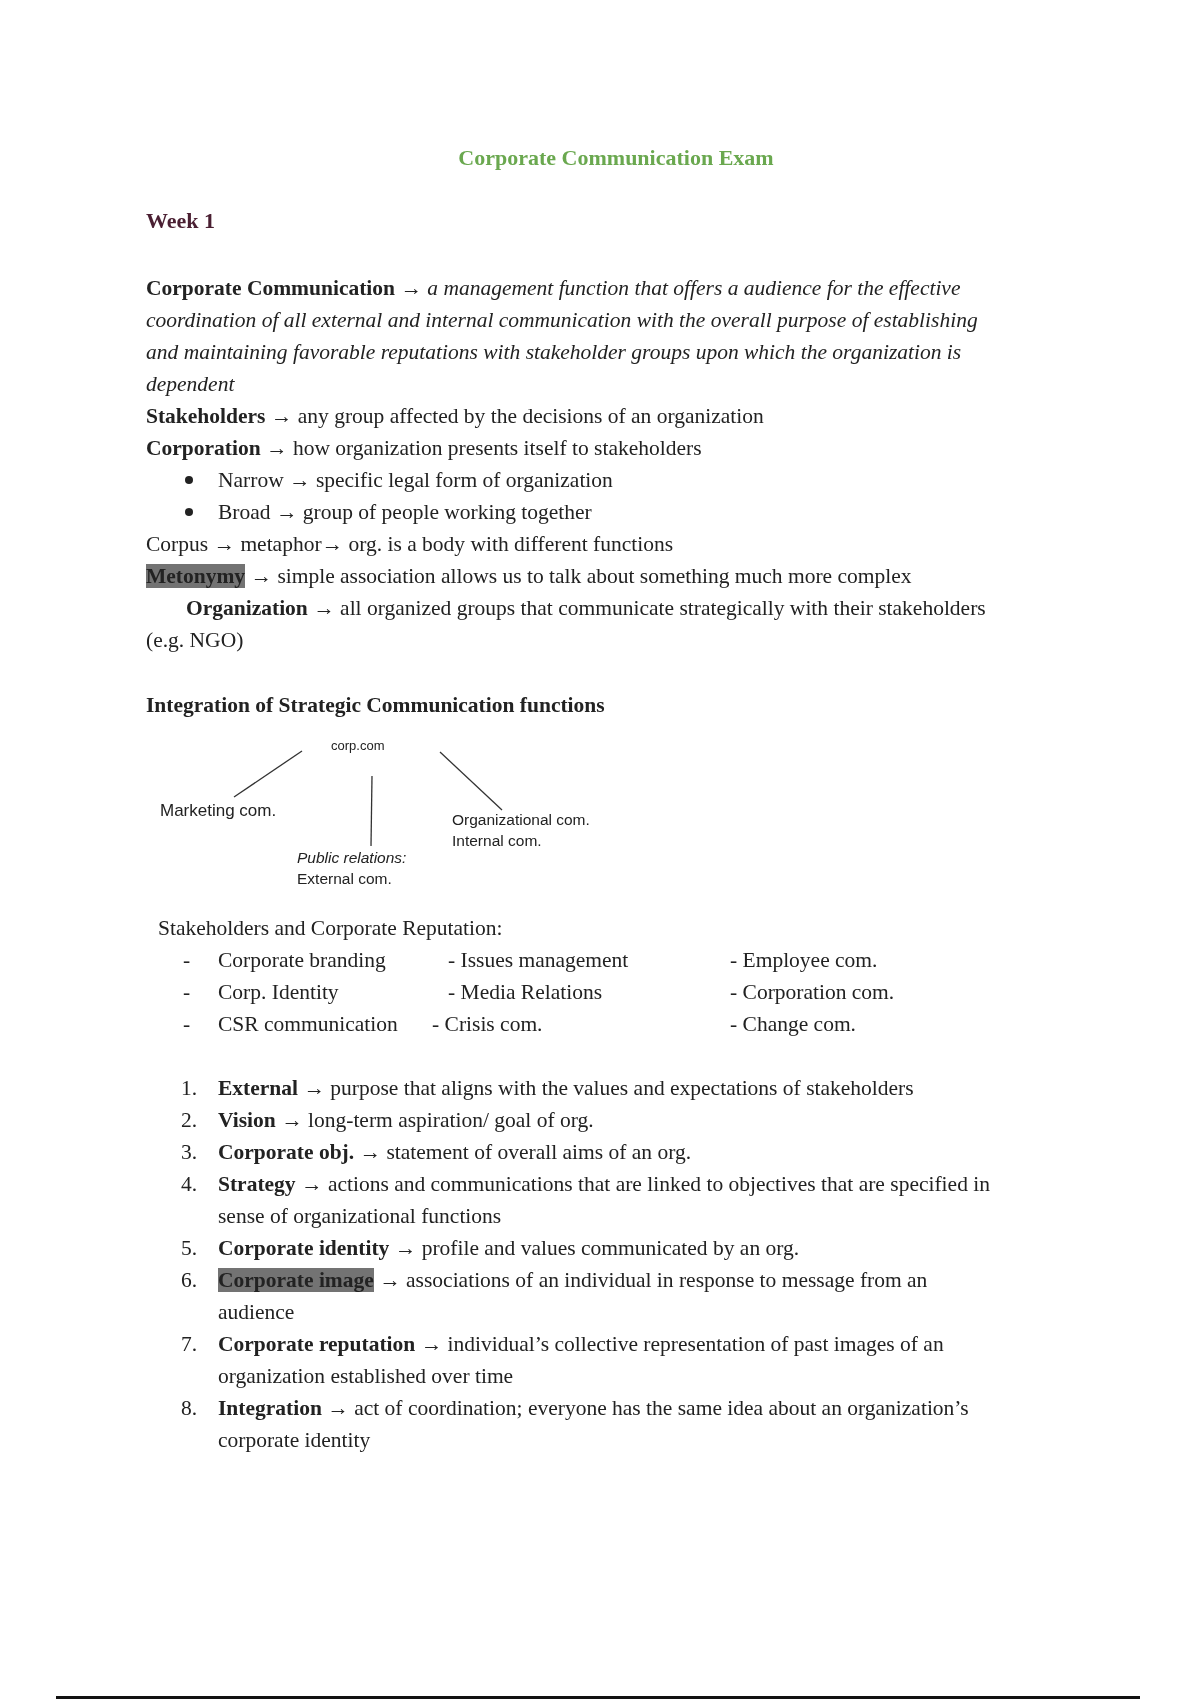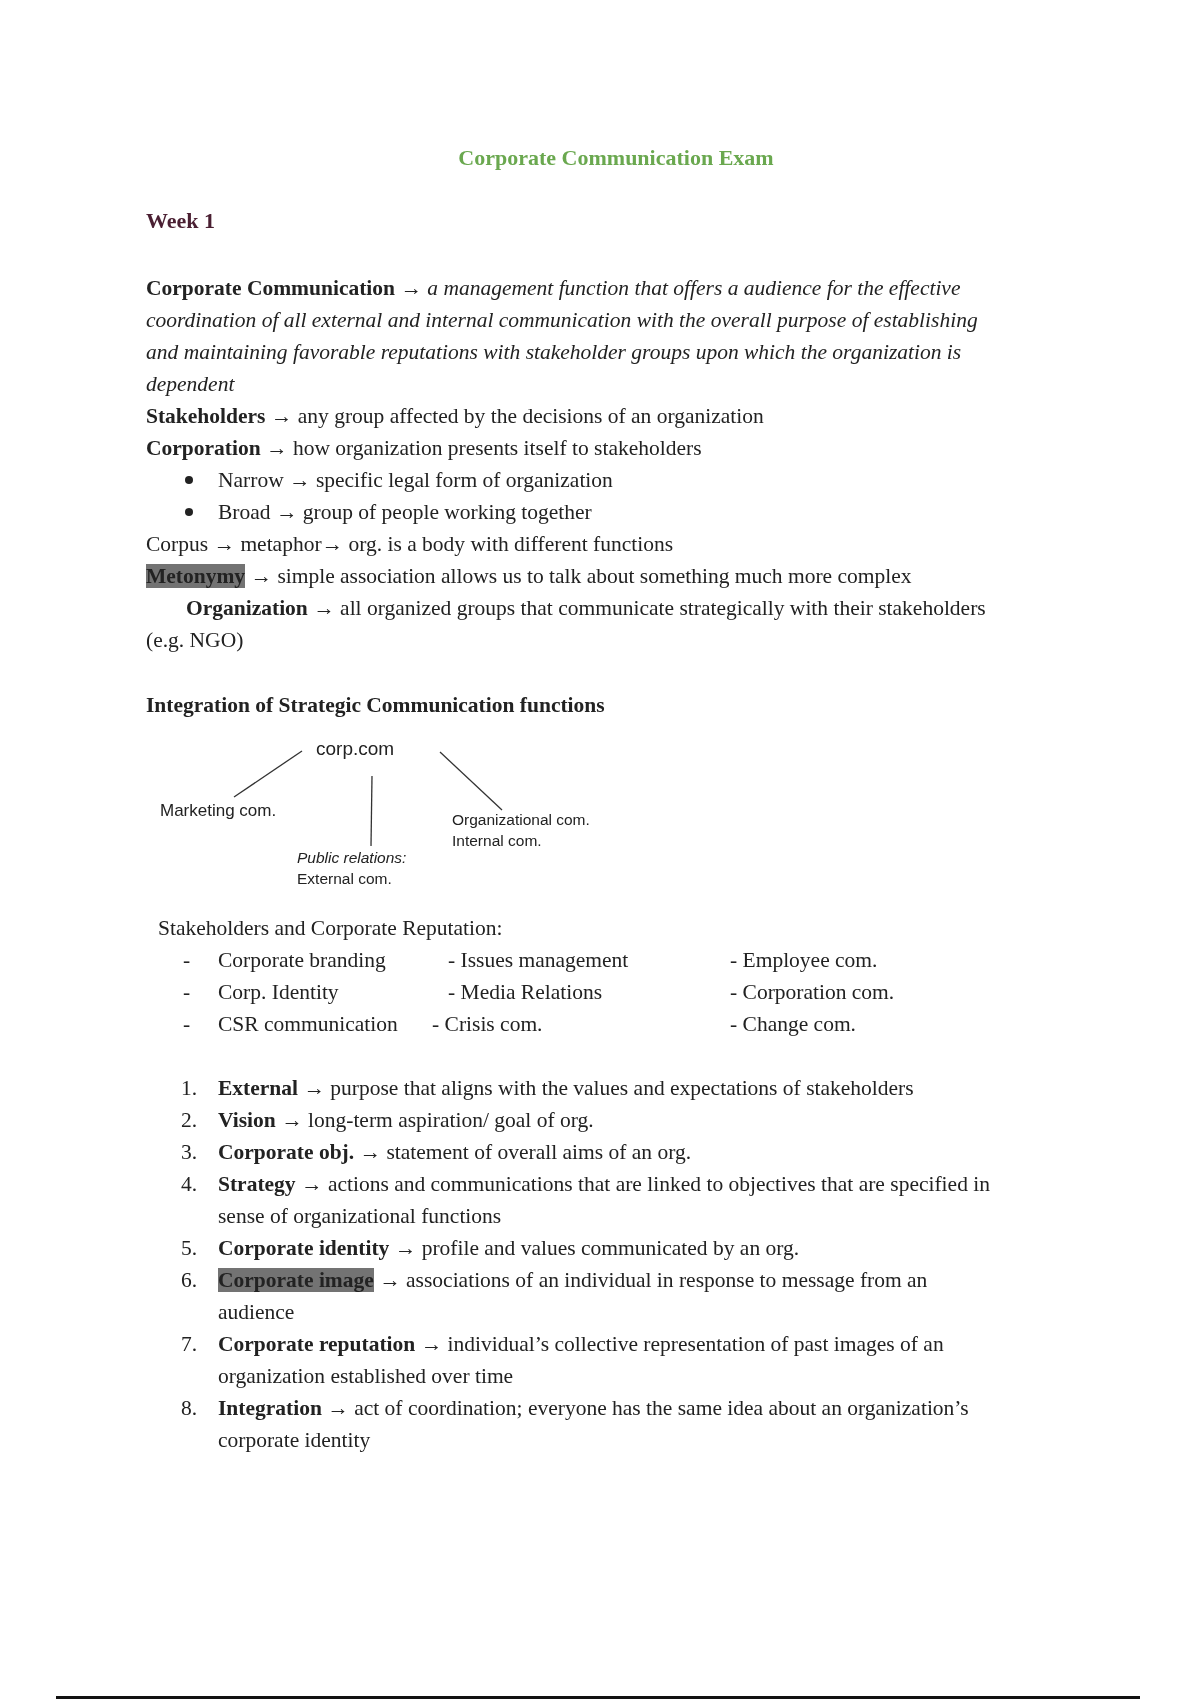--- a/index.html
+++ b/index.html
@@ -78,21 +78,21 @@
 </div>
 <div class="abs line" style="left:146px; top:624px;">(e.g. NGO)</div>
 
 <div class="abs line b" style="left:146px; top:689px;">Integration of Strategic Communication functions</div>
 
 <svg class="abs" style="left:0; top:0;" width="1200" height="1700">
   <line x1="302" y1="751" x2="234" y2="797" stroke="#333" stroke-width="1.3"></line>
   <line x1="372" y1="776" x2="371" y2="846" stroke="#333" stroke-width="1.3"></line>
   <line x1="440" y1="752" x2="502" y2="810" stroke="#333" stroke-width="1.3"></line>
 </svg>
-<div class="abs diag" style="left:316px; top:738px; font-size:19px;">corp.com</div>
+<div class="abs diag" style="left:331px; top:738px; font-size:13px;">corp.com</div>
 <div class="abs diag" style="left:160px; top:801px; font-size:17px;">Marketing com.</div>
 <div class="abs diag" style="left:297px; top:849px; font-size:15.5px;font-style:italic;">Public relations:</div>
 <div class="abs diag" style="left:297px; top:870px; font-size:15.5px;">External com.</div>
 <div class="abs diag" style="left:452px; top:811px; font-size:15.5px;">Organizational com.</div>
 <div class="abs diag" style="left:452px; top:832px; font-size:15.5px;">Internal com.</div>
 
 <div class="abs line" style="left:146px; top:912px;margin-left:12px;">Stakeholders and Corporate Reputation:</div>
 
 <span class="dash" style="left:183px; top:944px;">-</span>
 <div class="abs line" style="left:218px; top:944px;">Corporate branding</div>

